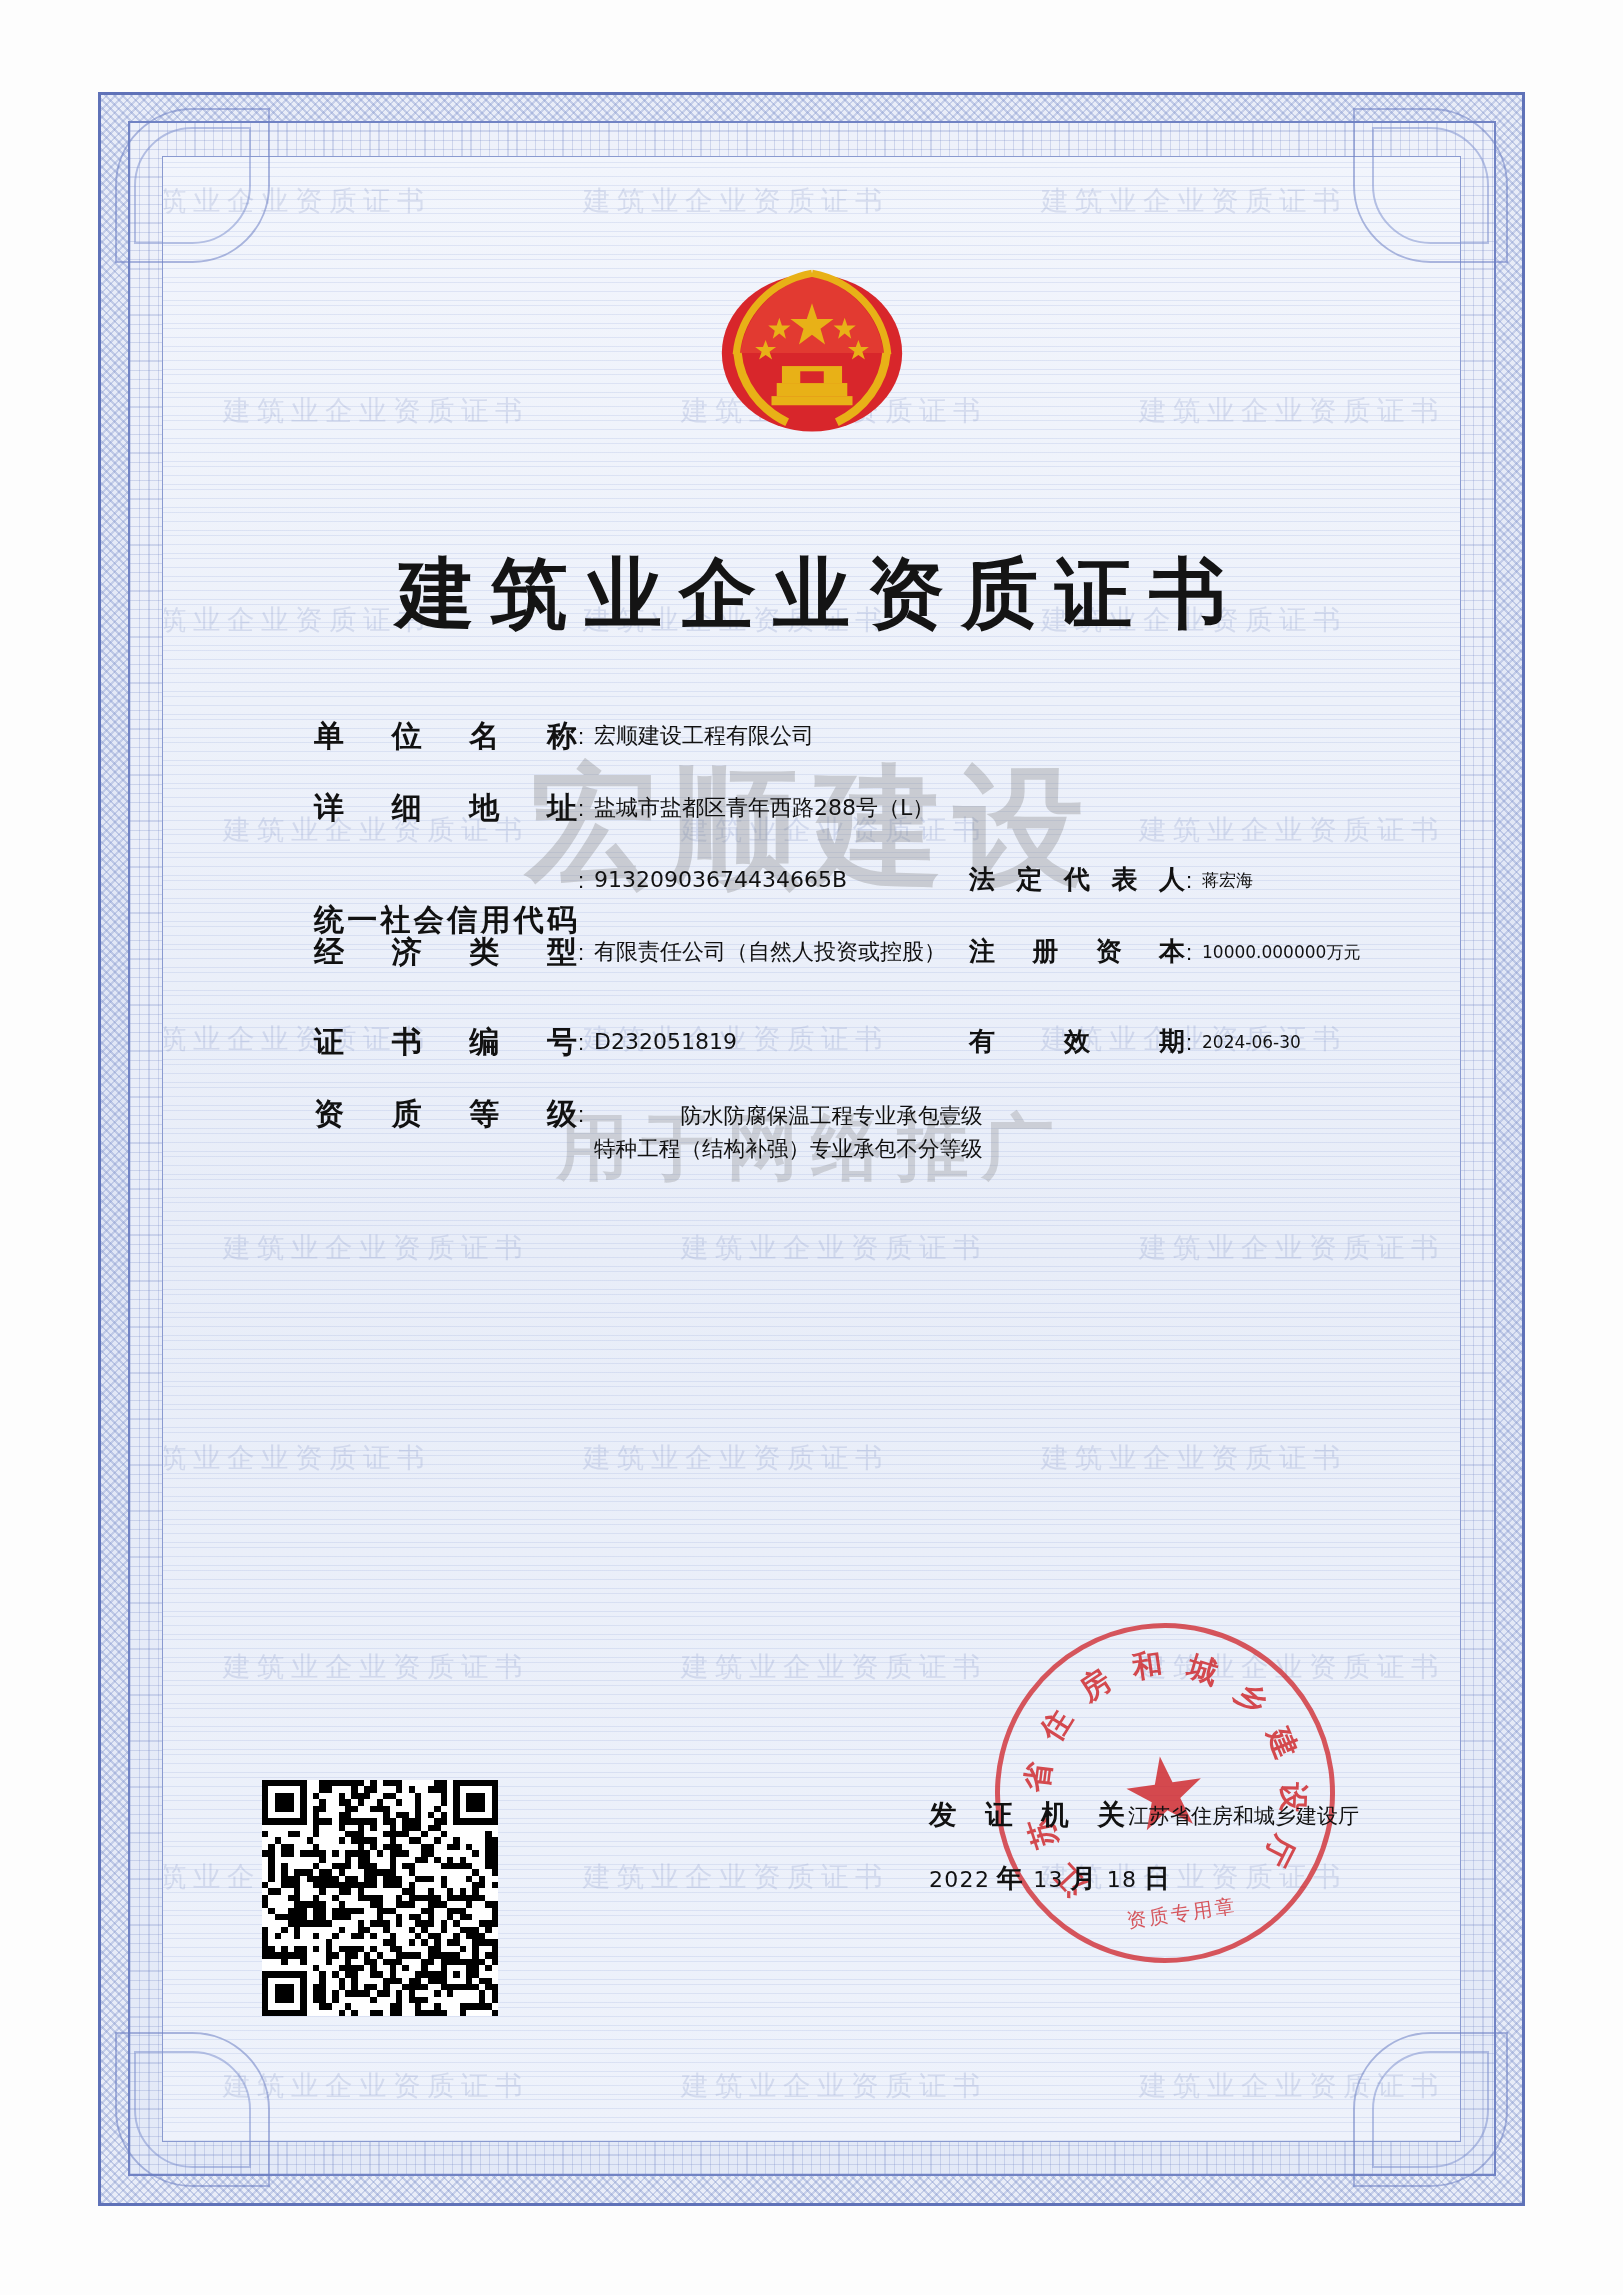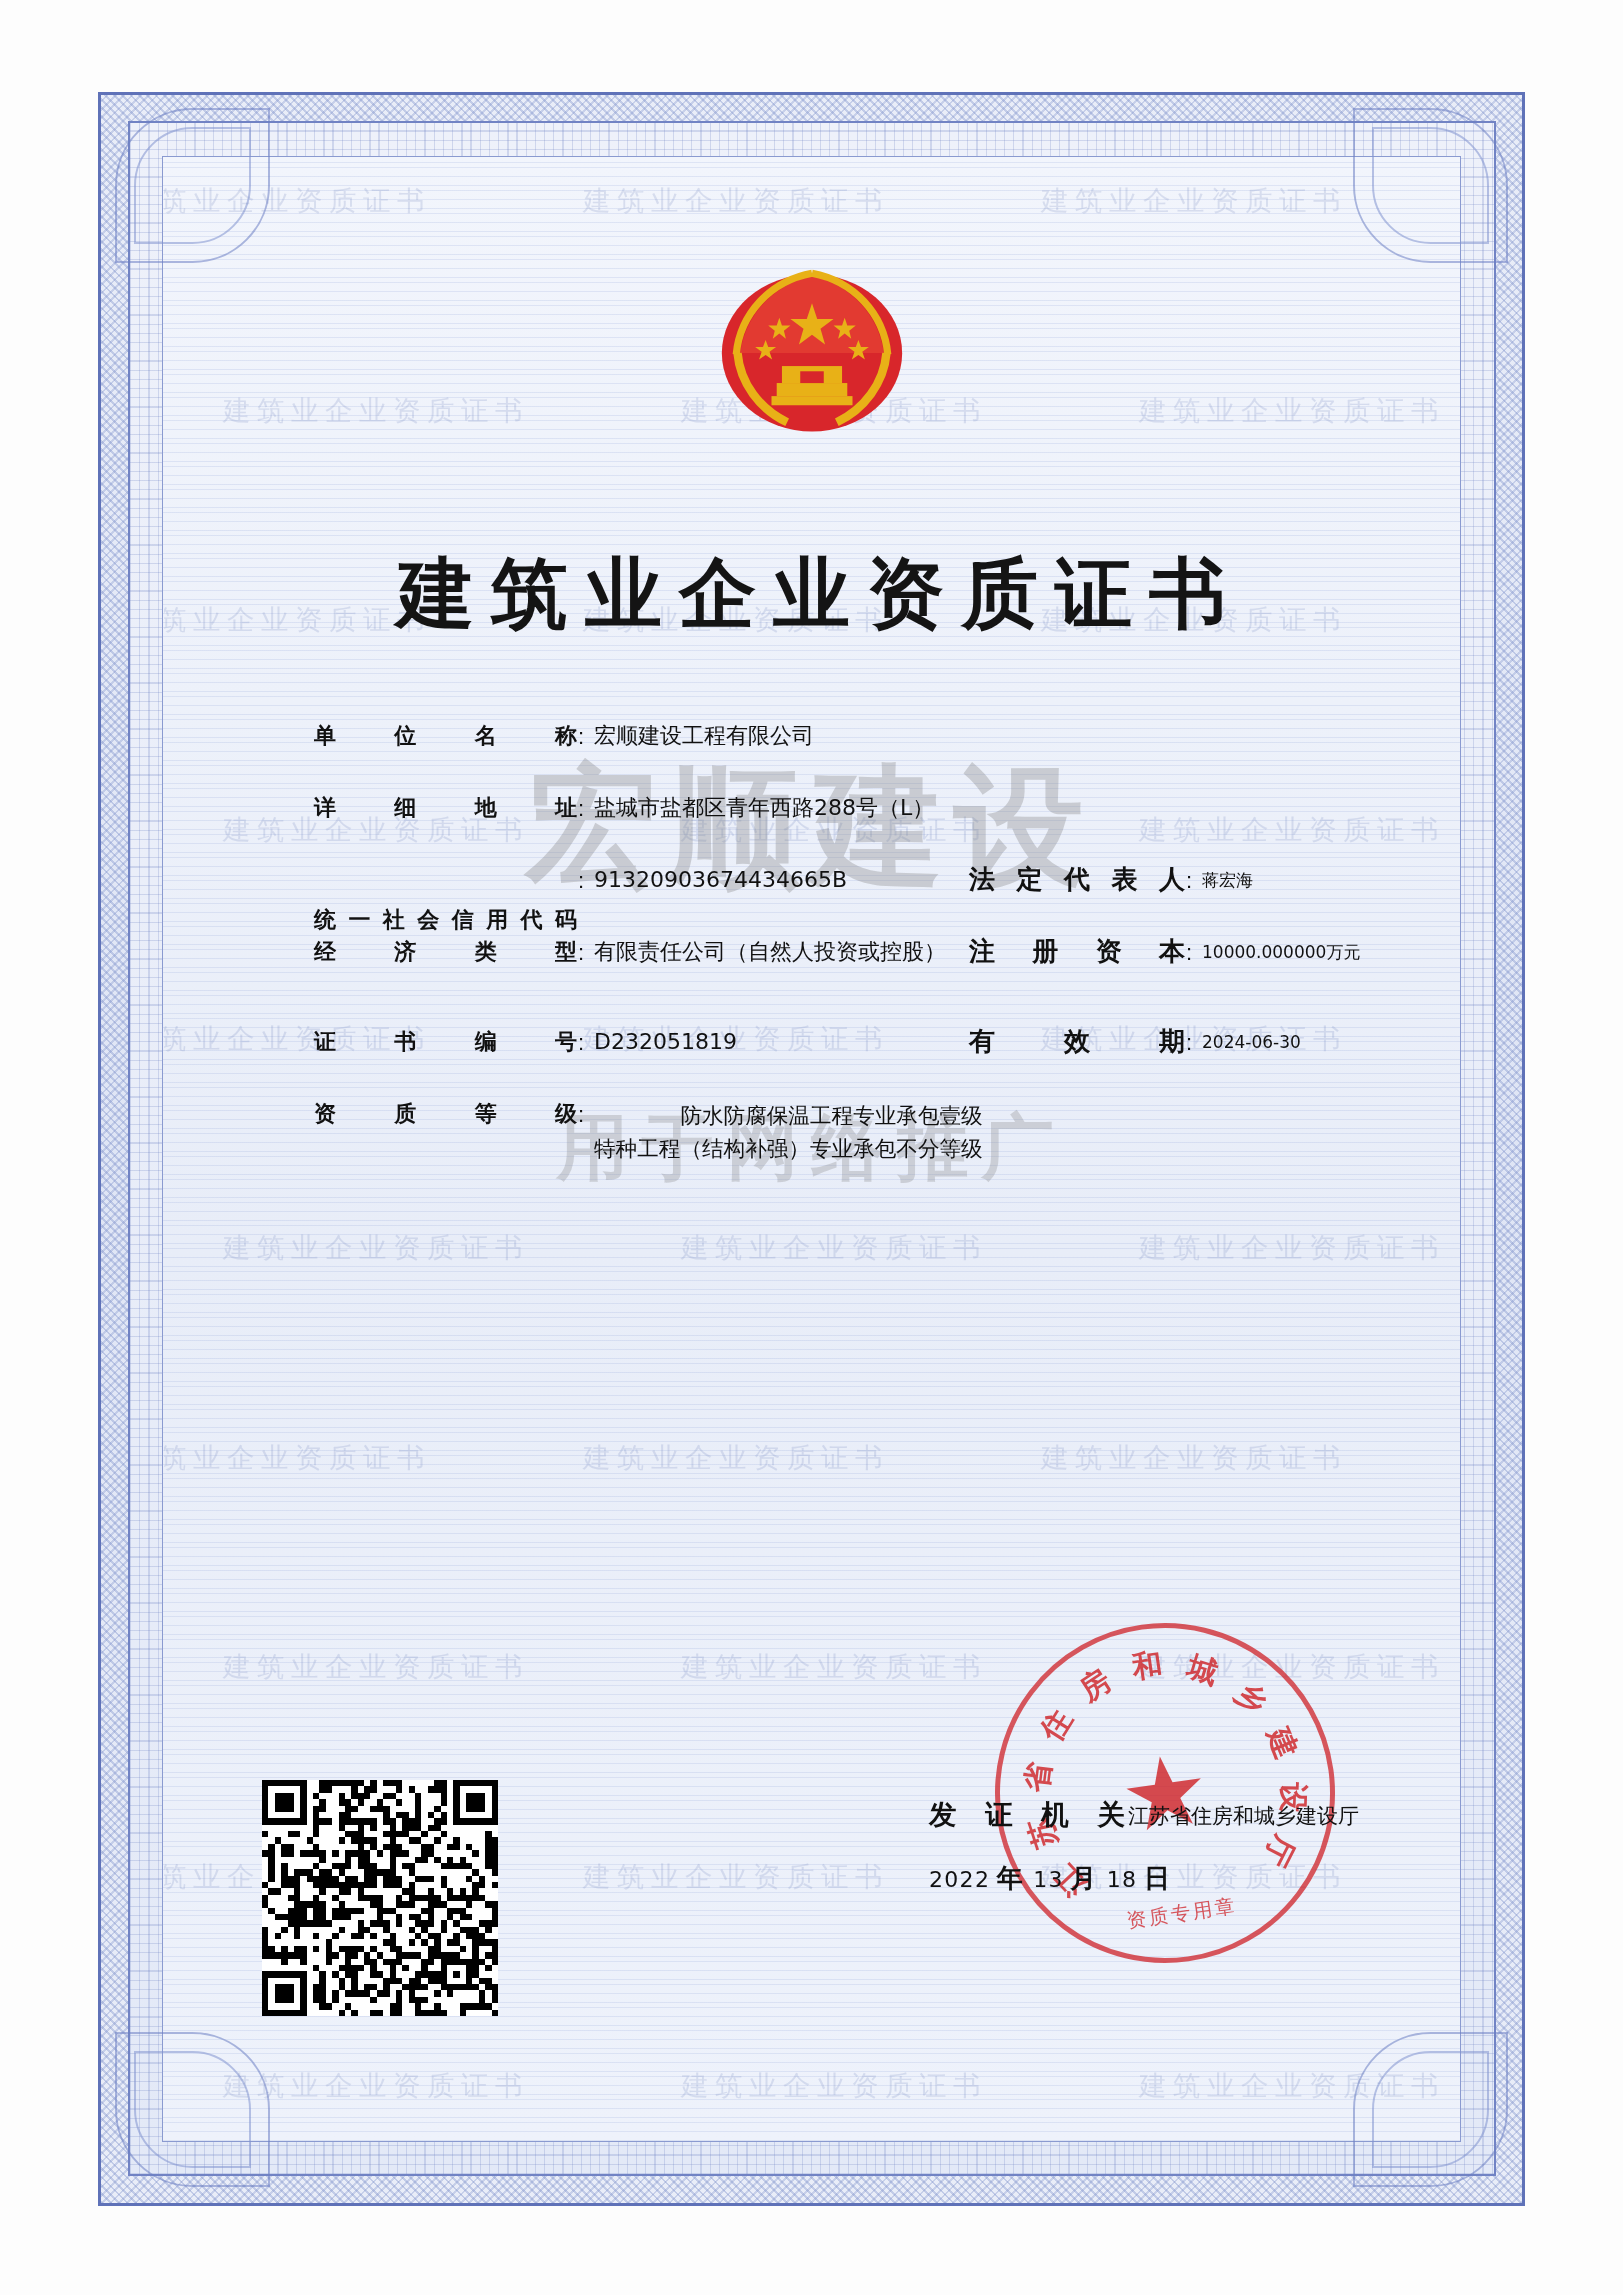--- a/index.html
+++ b/index.html
@@ -140,21 +140,21 @@
   }
   .row {
     position: relative;
     min-height: 55px;
     margin-bottom: 17px;
   }
   .lbl {
     position: absolute;
     left: 0; top: 0;
     width: 263px;
-    font-size: 22px;
+    font-size: 30px;
     color: #111;
     font-family: "DejaVu Sans", sans-serif;
     font-weight: 600;
     text-align: justify;
     text-align-last: justify;
     line-height: 31px;
   }
   .lbl.tight { letter-spacing: 0px; text-align-last: justify; margin-top: 40px; }
   .colon {
     position: absolute;

